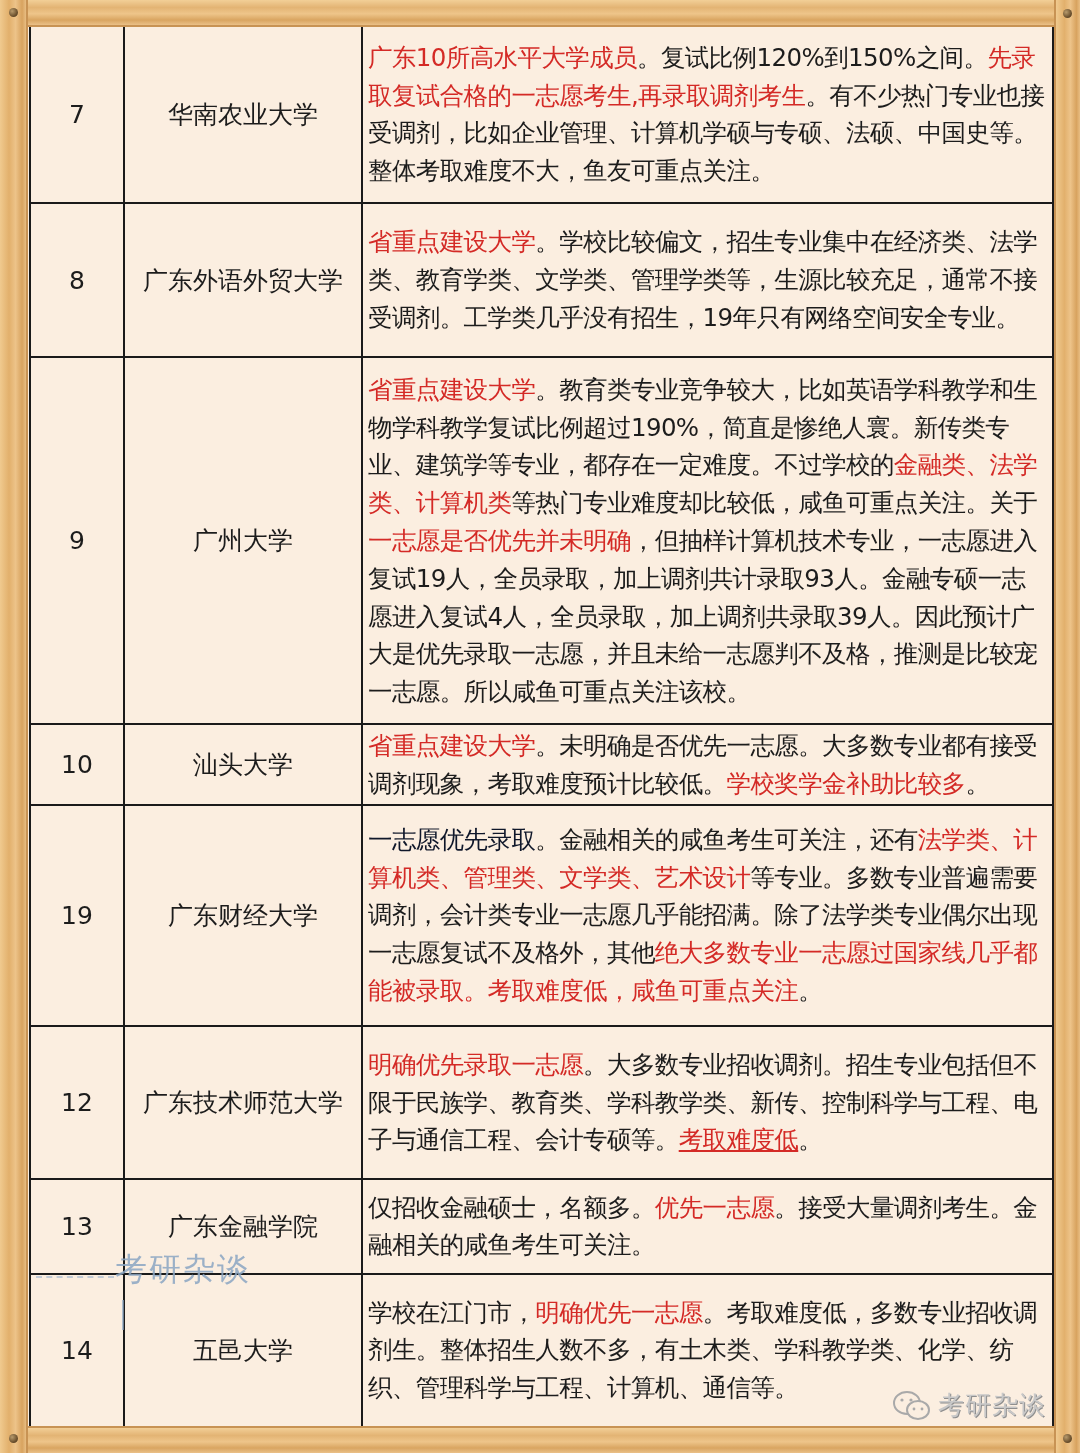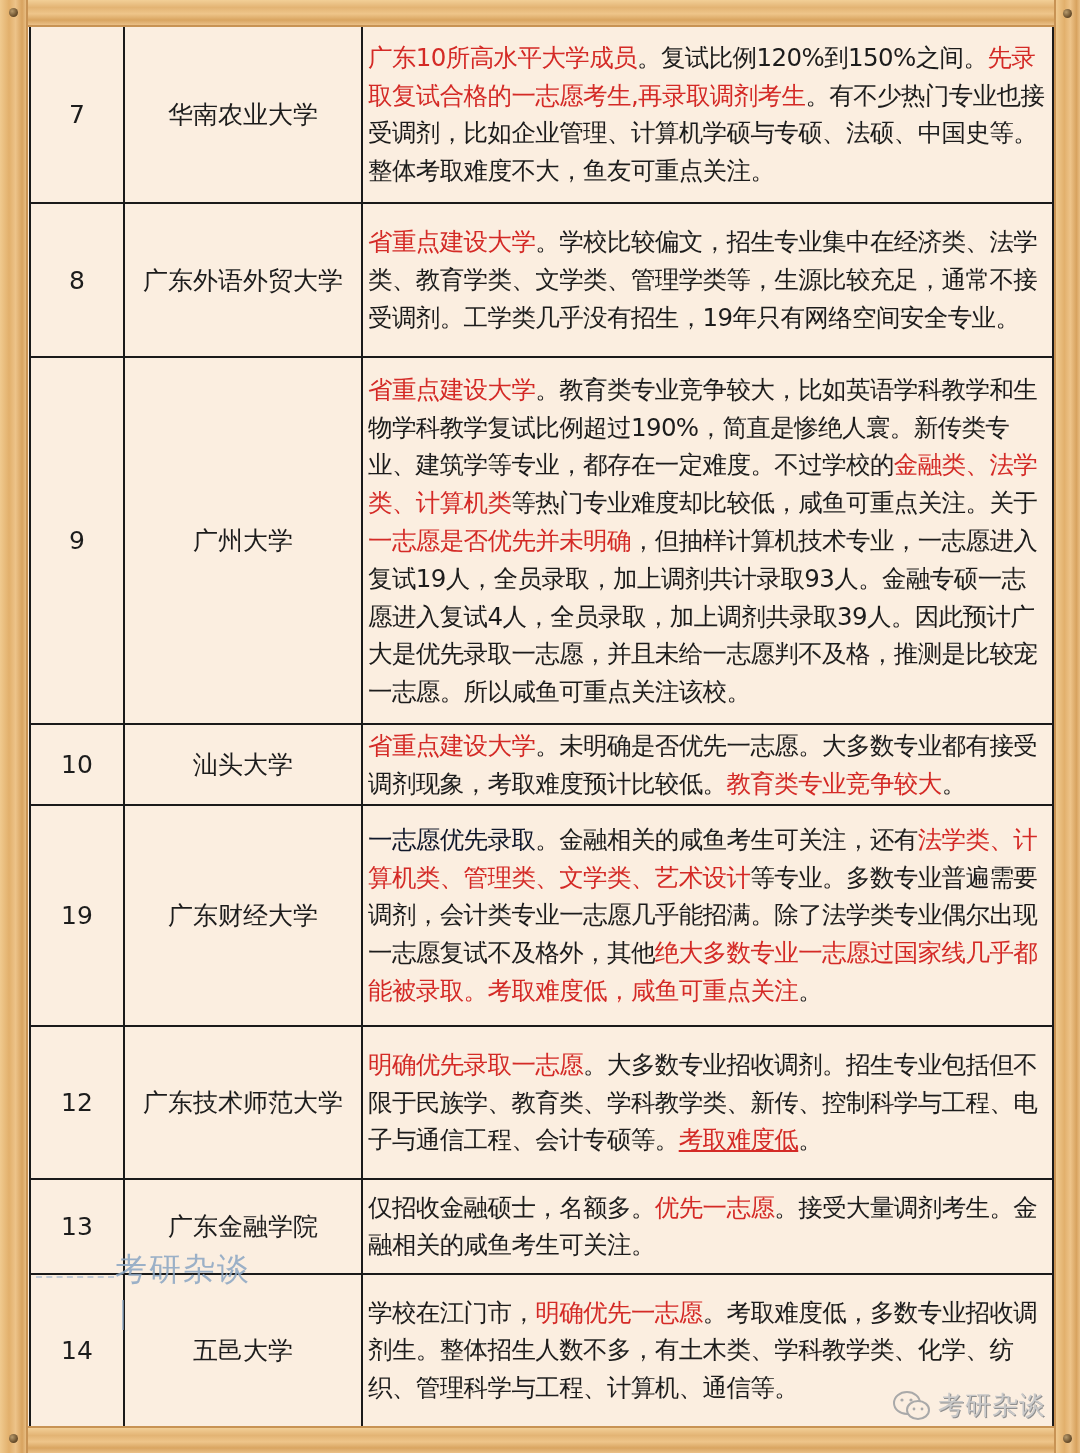--- a/index.html
+++ b/index.html
@@ -97,21 +97,21 @@
       <td class="c-desc"><span class="red" style="color: rgb(212, 42, 38);">省重点建设大学</span><span>。学校比较偏文，招生专业集中在经济类、法学类、教育学类、文学类、管理学类等，生源比较充足，通常不接受调剂。工学类几乎没有招生，19年只有网络空间安全专业。</span></td>
     </tr>
     <tr style="height:357px">
       <td class="c-num">9</td>
       <td class="c-name">广州大学</td>
       <td class="c-desc"><span class="red" style="color: rgb(212, 42, 38);">省重点建设大学</span><span>。教育类专业竞争较大，比如英语学科教学和生物学科教学复试比例超过190%，简直是惨绝人寰。新传类专业、建筑学等专业，都存在一定难度。不过学校的</span><span class="red" style="color: rgb(212, 42, 38);">金融类、法学类、计算机类</span><span>等热门专业难度却比较低，咸鱼可重点关注。关于</span><span class="red" style="color: rgb(212, 42, 38);">一志愿是否优先并未明确</span><span>，但抽样计算机技术专业，一志愿进入复试19人，全员录取，加上调剂共计录取93人。金融专硕一志愿进入复试4人，全员录取，加上调剂共录取39人。因此预计广大是优先录取一志愿，并且未给一志愿判不及格，推测是比较宠一志愿。所以咸鱼可重点关注该校。</span></td>
     </tr>
     <tr style="height:78px">
       <td class="c-num">10</td>
       <td class="c-name">汕头大学</td>
-      <td class="c-desc"><span class="red" style="color: rgb(212, 42, 38);">省重点建设大学</span><span>。未明确是否优先一志愿。大多数专业都有接受调剂现象，考取难度预计比较低。</span><span class="red" style="color: rgb(212, 42, 38);">教育类专业竞争较大</span><span>。</span></td>
+      <td class="c-desc"><span class="red" style="color: rgb(212, 42, 38);">省重点建设大学</span><span>。未明确是否优先一志愿。大多数专业都有接受调剂现象，考取难度预计比较低。</span><span class="red" style="color: rgb(212, 42, 38);">学校奖学金补助比较多</span><span>。</span></td>
     </tr>
     <tr style="height:215px">
       <td class="c-num">19</td>
       <td class="c-name">广东财经大学</td>
       <td class="c-desc"><span class="red" style="color: #0f172a;">一志愿优先录取</span><span>。金融相关的咸鱼考生可关注，还有</span><span class="red" style="color: rgb(212, 42, 38);">法学类、计算机类、管理类、文学类、艺术设计</span><span>等专业。多数专业普遍需要调剂，会计类专业一志愿几乎能招满。除了法学类专业偶尔出现一志愿复试不及格外，其他</span><span class="red" style="color: rgb(212, 42, 38);">绝大多数专业一志愿过国家线几乎都能被录取。考取难度低，咸鱼可重点关注</span><span>。</span></td>
     </tr>
     <tr style="height:149px">
       <td class="c-num">12</td>
       <td class="c-name">广东技术师范大学</td>
       <td class="c-desc"><span class="red" style="color: rgb(212, 42, 38);">明确优先录取一志愿</span><span>。大多数专业招收调剂。招生专业包括但不限于民族学、教育类、学科教学类、新传、控制科学与工程、电子与通信工程、会计专硕等。</span><span class="red" style="color: rgb(212, 42, 38); text-decoration: underline;">考取难度低</span><span>。</span></td>

